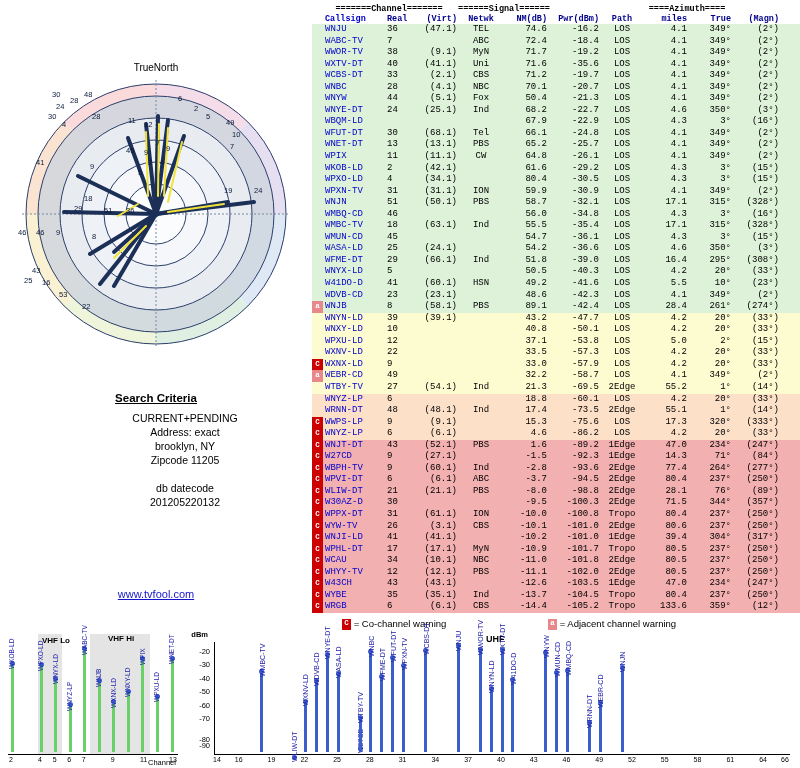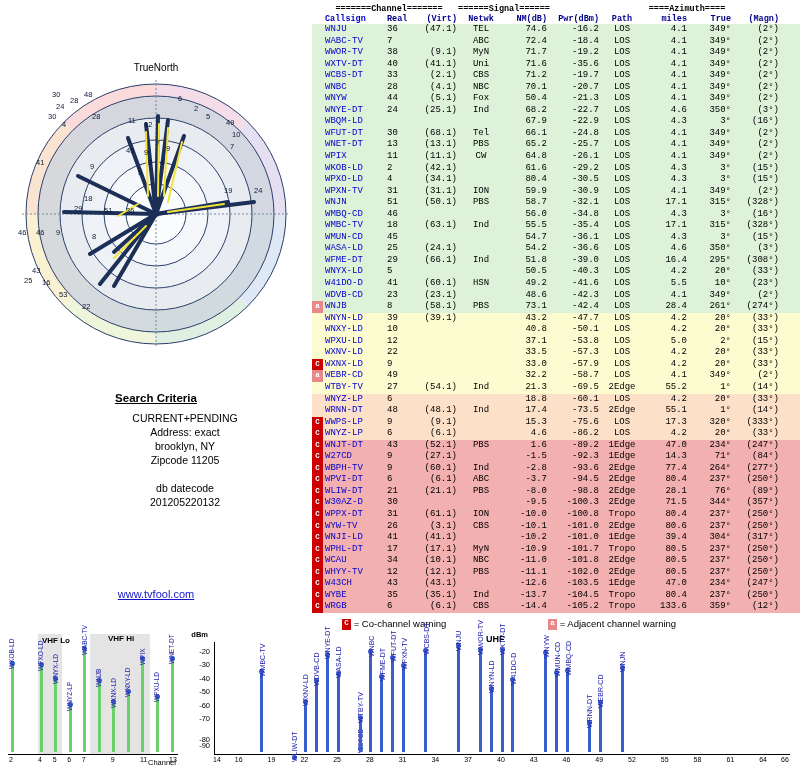--- a/index.html
+++ b/index.html
@@ -505,21 +505,21 @@
         <span class="c-dist">4.1</span>
         <span class="c-true">349°</span>
         <span class="c-magn">(2°)</span>
       </div>
       <div class="row" style="background: rgb(221, 242, 216);">
         <span class="c-flag" style="background: rgb(232, 136, 138);">a</span>
         <span class="c-call">WNJB</span>
         <span class="c-real">8</span>
         <span class="c-virt">(58.1)</span>
         <span class="c-net">PBS</span>
-        <span class="c-nm">73.1</span>
+        <span class="c-nm">89.1</span>
         <span class="c-pwr">-42.4</span>
         <span class="c-path">LOS</span>
         <span class="c-dist">28.4</span>
         <span class="c-true">261°</span>
         <span class="c-magn">(274°)</span>
       </div>
       <div class="row" style="background: rgb(253, 251, 208);">
         <span class="c-flag"></span>
         <span class="c-call">WNYN-LD</span>
         <span class="c-real">39</span>

